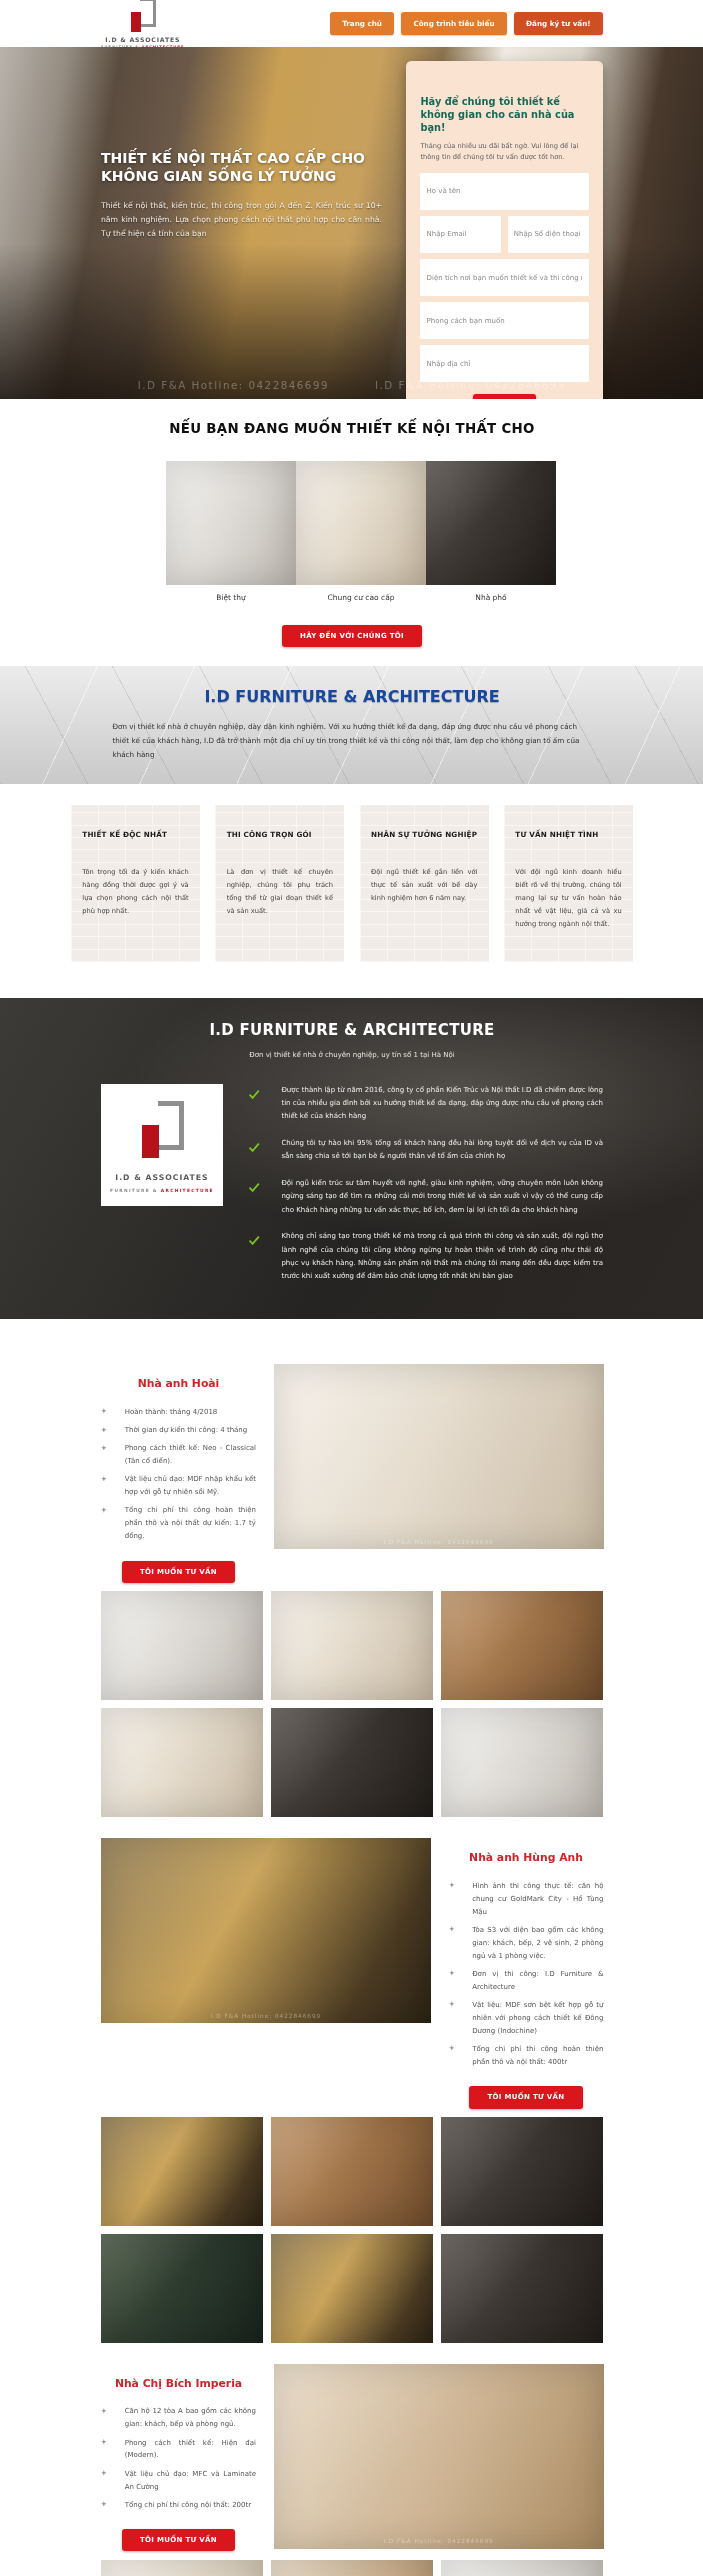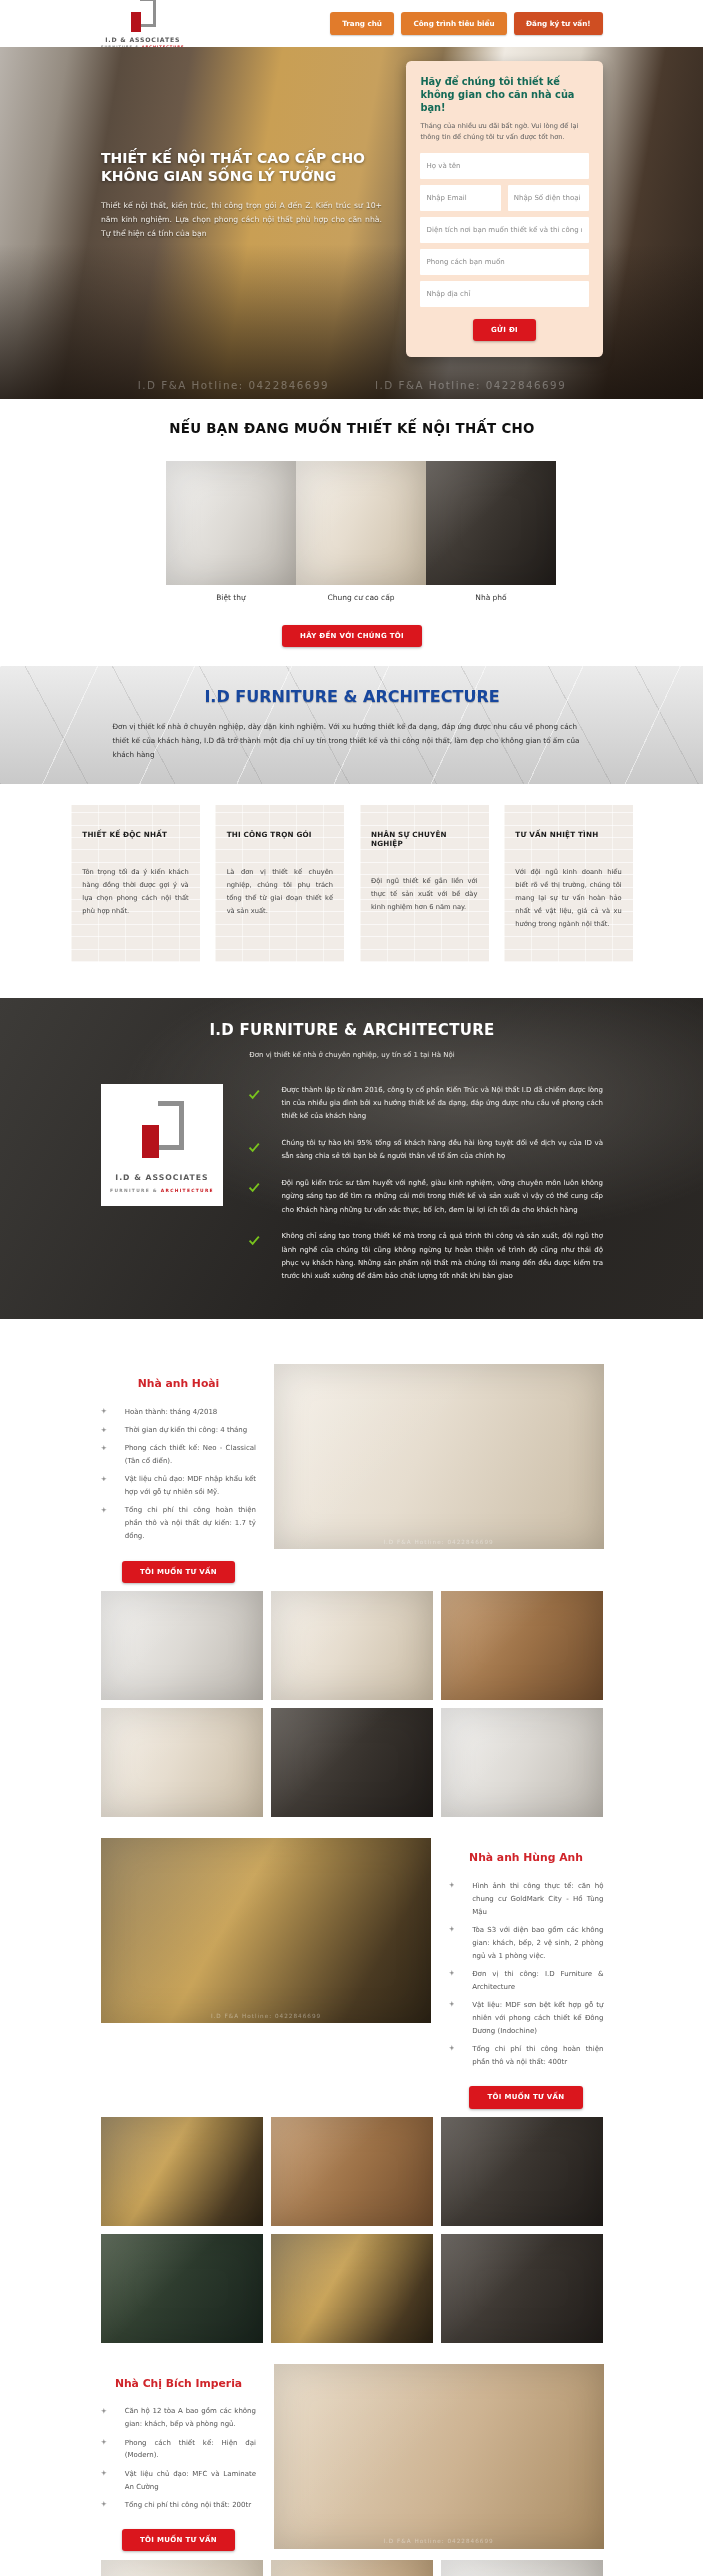--- a/index.html
+++ b/index.html
@@ -27,23 +27,23 @@
       linear-gradient(100deg,#b9b3ac 0%,#948b80 9%,#5a4c3f 16%,#6b5948 25%,#c99f54 37%,#c7a05d 50%,#8a7350 58%,#efeae2 66%,#d9d2c6 76%,#4a3a2d 87%,#2f251d 100%);
   }
   .hero .container { display:flex; justify-content:space-between; height:100%; }
   .hero-copy { width:281px; padding-top:102px; }
   .hero-title { color:#fff; font-size:14px; line-height:1.3; font-weight:bold; text-shadow:0 1px 3.1px rgba(0,0,0,.45); }
   .hero-sub { margin-top:13.4px; color:#f4f0ea; font-size:7.7px; line-height:1.85; text-align:justify; text-shadow:0 0.5px 1.5px rgba(0,0,0,.5); }
   .wm-strip { position:absolute; bottom:8.2px; left:0; width:100%; display:flex; justify-content:center; gap:46px; white-space:nowrap; overflow:hidden; color:rgba(255,255,255,.3); font-size:10.3px; letter-spacing:1.5px; }
 
   
   .form-card { width:197px; background:#fbe3d1; border-radius:5.2px; padding:13.4px 14.4px 15.5px; box-shadow:0 4.1px 11.3px rgba(0,0,0,.3); align-self:flex-start; margin-top:14.4px; }
-  .form-card h3 { color:#156a57; font-size:9.8px; line-height:1.35; font-weight:bold; }
+  .form-card h3 { color:#156a57; font-size:9.8px; line-height:1.35; font-weight:bold;margin-top:20px; }
   .form-card p { color:#5d5d5d; font-size:6.7px; line-height:1.7; margin:6.2px 0 9.3px; }
-  .f-input { width:100%; height:26px; border:none; background:#fff; margin-bottom:6.2px; padding:0 6.2px; font-size:7px; color:#444; font-family:inherit; border-radius:1px; }
+  .f-input { width:100%; height:37px; border:none; background:#fff; margin-bottom:6.2px; padding:0 6.2px; font-size:7px; color:#444; font-family:inherit; border-radius:1px; }
   .f-input::placeholder { color:#8b8b8b; }
   .f-row { display:flex; gap:6.2px; }
   .f-row .f-input { width:50%; }
   .btn-red { display:block; border:none; cursor:pointer; background:#da161d; color:#fff; font-weight:bold; font-size:7px; letter-spacing:0.3px; padding:7.2px 18.5px; border-radius:3px; box-shadow:0 1px 2.6px rgba(0,0,0,.3); text-transform:uppercase; font-family:inherit; }
   .form-card .btn-red { margin:5.2px auto 0; }
 
   
   .ph { position:relative; box-shadow:inset 0 0 36px rgba(0,0,0,.18); }
   .ph::after { content:""; position:absolute; inset:0; background:linear-gradient(135deg, rgba(255,255,255,.16), rgba(255,255,255,0) 45%); }
   .ph1 { background:linear-gradient(115deg,#f4efe7,#e6ddcf 45%,#c9bba4); }
@@ -187,21 +187,21 @@
   <div class="feat-row">
     <div class="feat-card">
       <h4>THIẾT KẾ ĐỘC NHẤT</h4>
       <p>Tôn trọng tối đa ý kiến khách hàng đồng thời được gợi ý và lựa chọn phong cách nội thất phù hợp nhất.</p>
     </div>
     <div class="feat-card">
       <h4>THI CÔNG TRỌN GÓI</h4>
       <p>Là đơn vị thiết kế chuyên nghiệp, chúng tôi phụ trách tổng thể từ giai đoạn thiết kế và sản xuất.</p>
     </div>
     <div class="feat-card">
-      <h4>NHÂN SỰ CHUYÊN NGHIỆP</h4>
+      <h4>NHÂN SỰ TƯỞNG NGHIỆP</h4>
       <p>Đội ngũ thiết kế gắn liền với thực tế sản xuất với bề dày kinh nghiệm hơn 6 năm nay.</p>
     </div>
     <div class="feat-card">
       <h4>TƯ VẤN NHIỆT TÌNH</h4>
       <p>Với đội ngũ kinh doanh hiểu biết rõ về thị trường, chúng tôi mang lại sự tư vấn hoàn hảo nhất về vật liệu, giá cả và xu hướng trong ngành nội thất.</p>
     </div>
   </div>
 </div>
 
 <div class="about">

